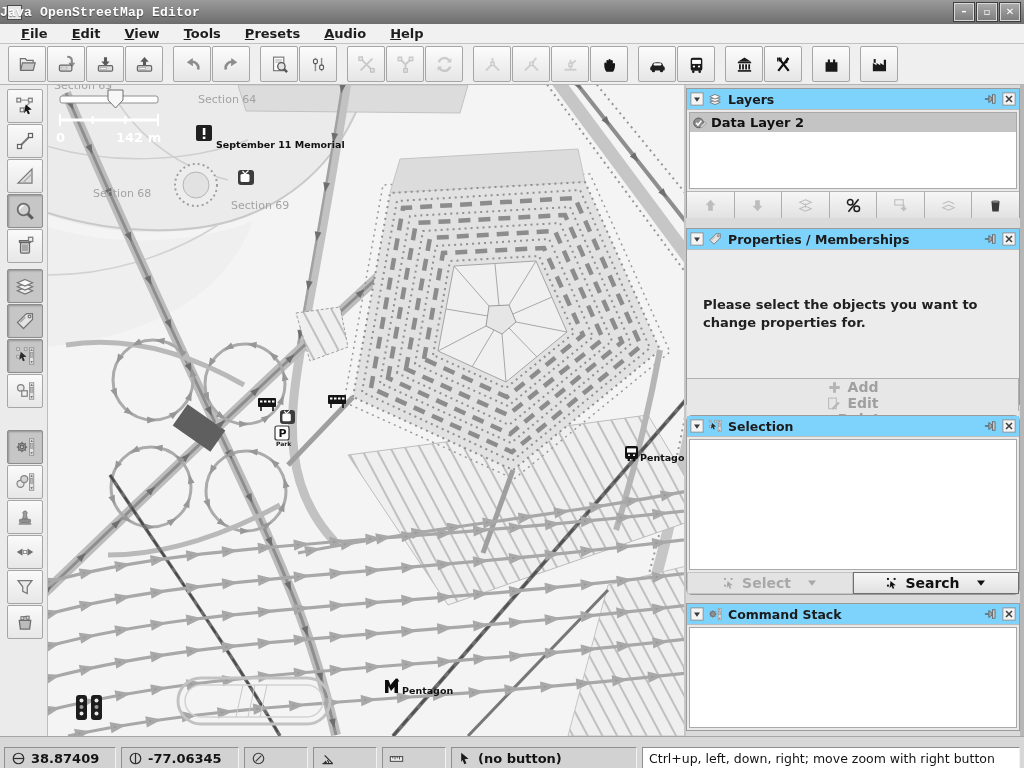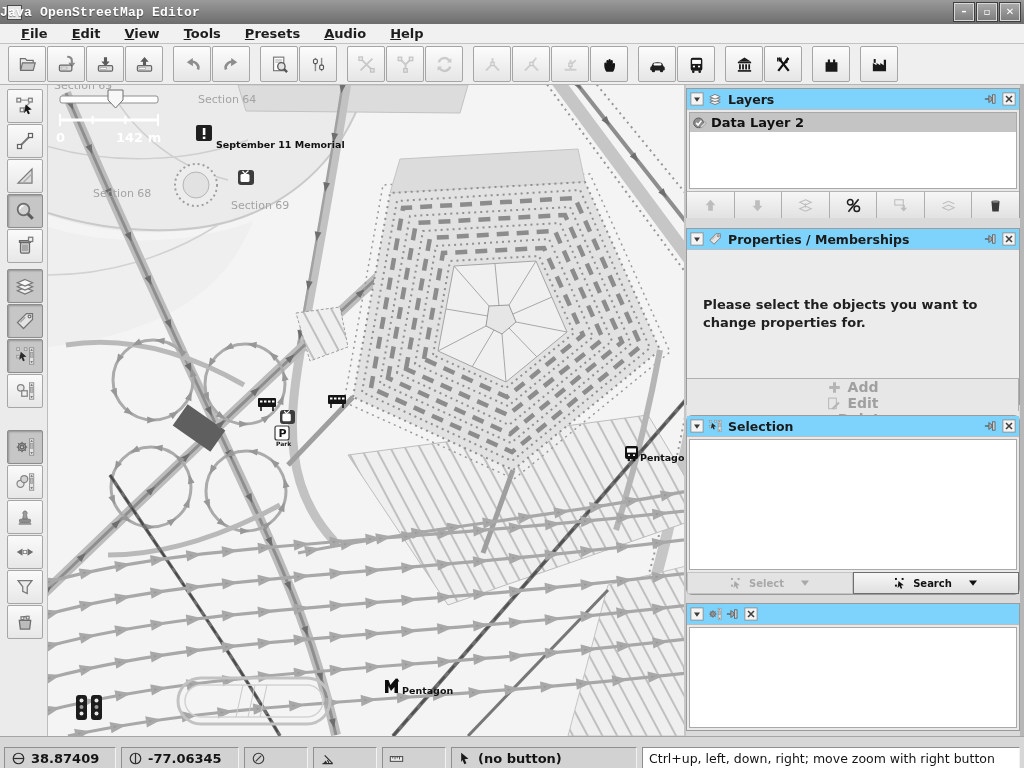--- a/index.html
+++ b/index.html
@@ -113,21 +113,21 @@
   }
   .pbtnrow{display:flex;border-top:1px solid #b0b0b0;flex-direction:column;}
   .pbtn{
     flex:1;height:26px;display:flex;align-items:center;justify-content:center;gap:6px;
     background:#e7e7e7;border-right:1px solid #b0b0b0;
     font-size:14px;font-weight:bold;color:#a0a0a0;
   }
   .pbtn:last-child{border-right:none;}
   .selbtn{
     flex:1;height:22px;margin:0;display:flex;align-items:center;justify-content:center;gap:6px;
-    font-size:10px;font-weight:bold;box-sizing:border-box;
+    font-size:14px;font-weight:bold;box-sizing:border-box;
   }
   .selbtn.dis{color:#a8a8a8;background:#e3e3e3;border:1px solid #c4c4c4;}
   .selbtn.en{color:#111;background:linear-gradient(#f7f7f7,#e0e0e0);border:1px solid #6f6f6f;}
   .dd{width:10px;height:8px;margin-left:10px;}
   
   .statusbar{
     position:absolute;left:0;top:736px;width:1024px;height:44px;
     background:#d7d7d7;border-top:1px solid #a5a5a5;
     display:flex;align-items:center;padding:0 4px;box-sizing:border-box;gap:5px;
   }
@@ -1232,20 +1232,21 @@
   </div>
 
   <div class="panel" style="top:518px;height:128px;">
     <div class="phead">
       <svg class="hicon">
           <use href="#i-collapse"></use>
         </svg>
       <svg class="hicon">
           <use href="#i-cmddlg"></use>
         </svg>
+      <span class="ptitle">Command Stack</span>
       <svg class="hicon">
           <use href="#i-pin"></use>
         </svg>
       <svg class="hicon">
           <use href="#i-close"></use>
         </svg>
     </div>
     <div class="plist" style="height:101px;"></div>
   </div>
 </div>

